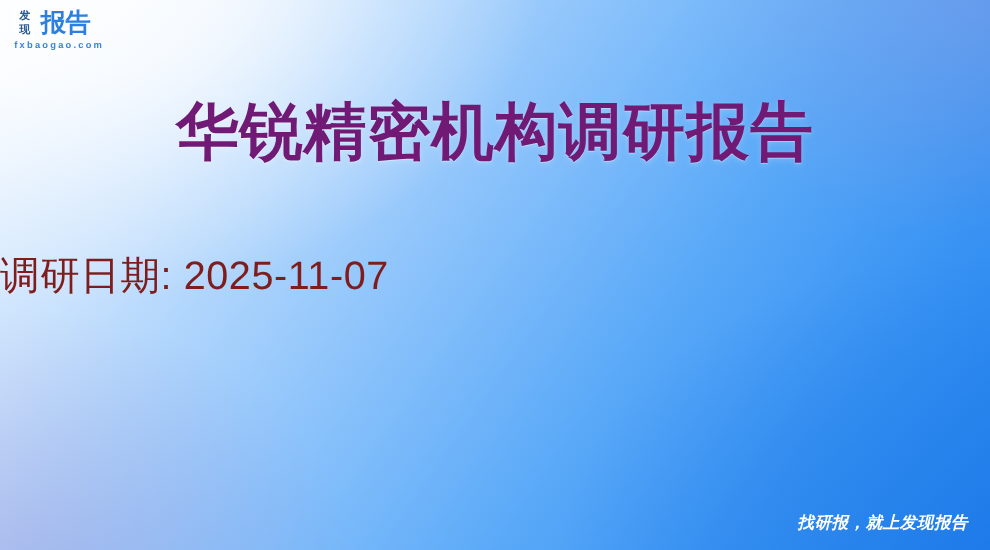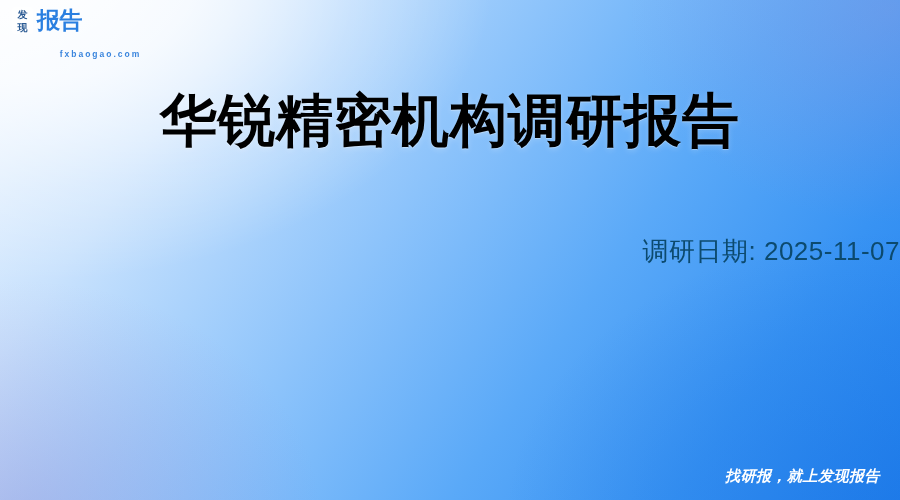--- a/index.html
+++ b/index.html
@@ -74,55 +74,54 @@
   }
   .logo-word {
     font-size: 23px;
     font-weight: 900;
     color: #2a7fe0;
     letter-spacing: -0.5px;
     line-height: 28px;
   }
   .logo-url {
     padding-left: 5px;
-    margin-top: 15px;
+    margin-top: 2px;
     font-size: 8.5px;
     font-weight: 700;
     letter-spacing: 2.0px;
     color: #3a85dd;
-    text-align: center;
   }
 
   
   .title-block {
     position: absolute;
     left: 0;
     right: 0;
     top: 84px;
     text-align: center;
   }
   .main-title {
     margin: 0;
     font-size: 57px;
     font-weight: 900;
     line-height: 72px;
-    color: #000000;
+    color: #701a75;
     letter-spacing: 1px;
     text-shadow: 0 1px 0 rgba(255,255,255,0.30), 0 2px 6px rgba(255,255,255,0.22);
   }
   .subtitle {
     position: absolute;
     left: 0;
     right: 0;
     top: 228px;
-    text-align: right;
-    font-size: 26px;
+    text-align: left;
+    font-size: 36px;
     font-weight: 400;
     line-height: 46px;
-    color: #0c4a6e;
+    color: #7f1d1d;
     letter-spacing: 0.5px;
   }
 
   
   .slogan {
     position: absolute;
     right: 20px;
     bottom: 14px;
     font-size: 15px;
     font-weight: 700;

